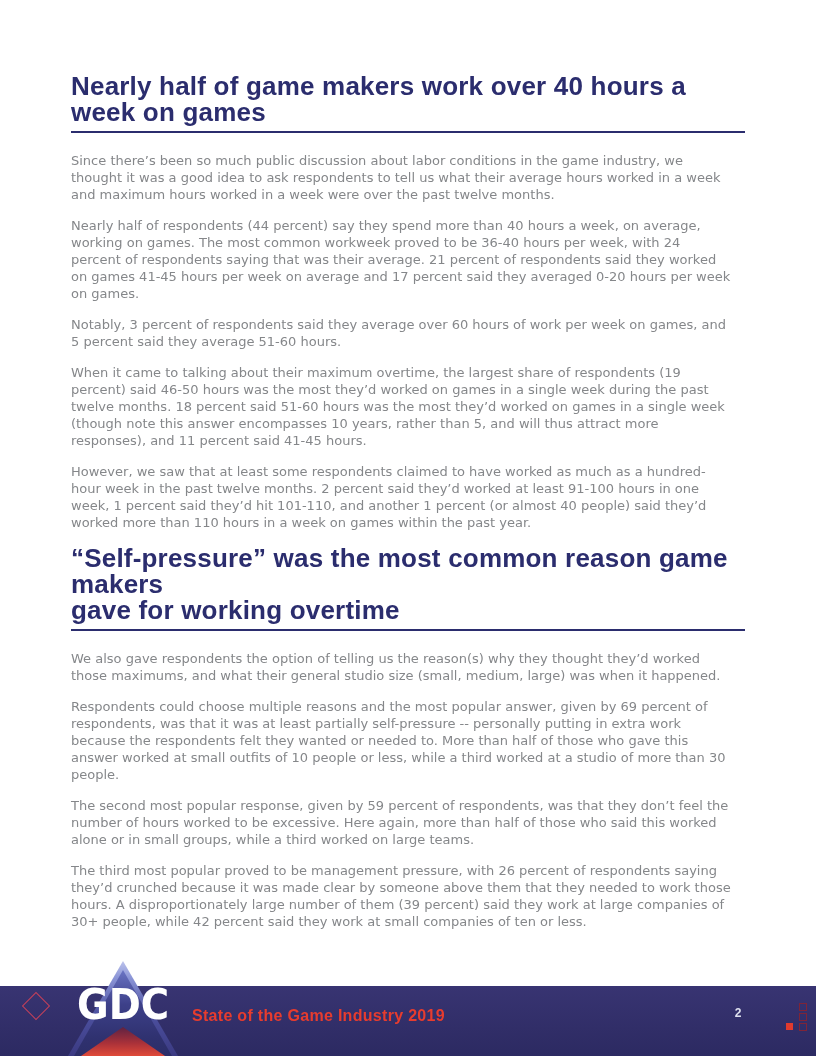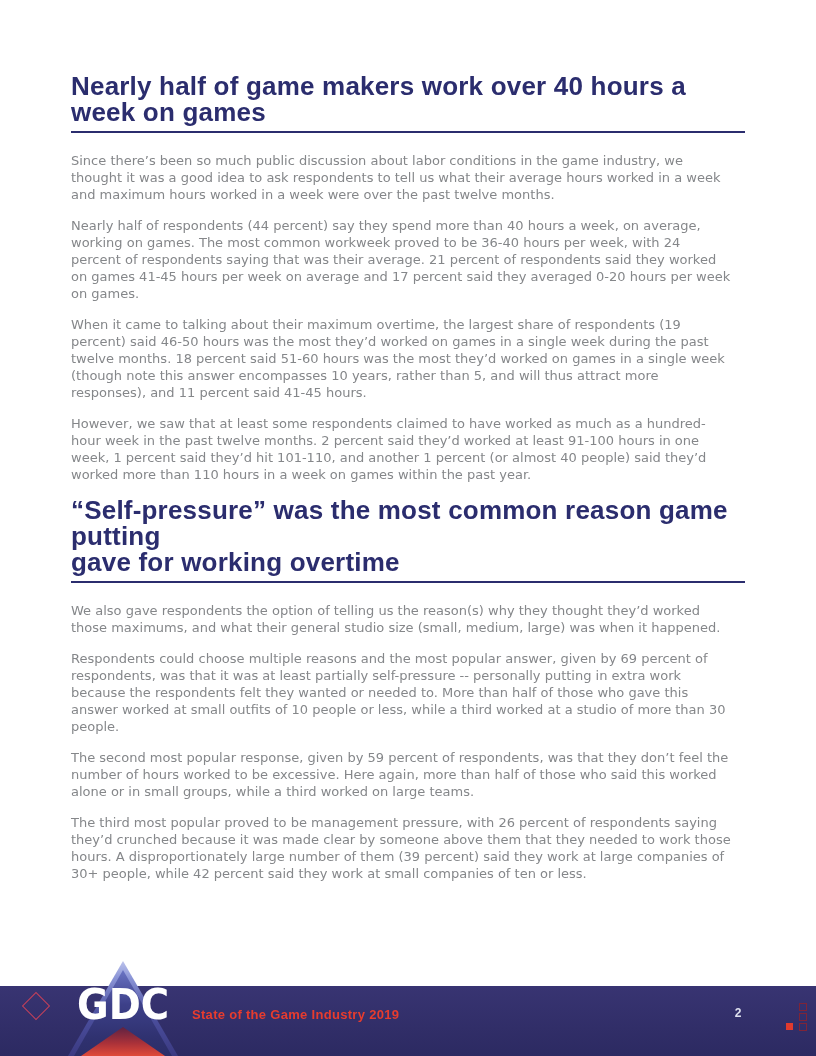--- a/index.html
+++ b/index.html
@@ -80,21 +80,21 @@
     left:26px;top:996px;
     width:18px;height:18px;
     border:1.5px solid #c5405a;
     transform:rotate(45deg);
   }
   .report-title{
     position:absolute;
     left:192px;top:1007px;
     font-family:"Liberation Sans", sans-serif;
     font-weight:bold;
-    font-size:13px;
+    font-size:16px;
     letter-spacing:0.3px;
     color:#e73c2e;
   }
   .page-number{
     position:absolute;
     left:728px;top:1006px;
     width:20px;
     text-align:center;
     font-family:"Liberation Sans", sans-serif;
     font-weight:bold;
@@ -112,26 +112,27 @@
 </head>
 <body>
 
 <div class="content">
 
   <div class="section">
     <h1 class="section-heading">Nearly half of game makers work over 40 hours a week on games</h1>
     <hr class="heading-rule">
     <p class="body-para">Since there’s been so much public discussion about labor conditions in the game industry, we thought it was a good idea to ask respondents to tell us what their average hours worked in a week and maximum hours worked in a week were over the past twelve months.</p>
     <p class="body-para">Nearly half of respondents (44 percent) say they spend more than 40 hours a week, on average, working on games. The most common workweek proved to be 36-40 hours per week, with 24 percent of respondents saying that was their average. 21 percent of respondents said they worked on games 41-45 hours per week on average and 17 percent said they averaged 0-20 hours per week on games.</p>
+    <p class="body-para">Notably, 3 percent of respondents said they average over 60 hours of work per week on games, and 5 percent said they average 51-60 hours.</p>
     <p class="body-para">When it came to talking about their maximum overtime, the largest share of respondents (19 percent) said 46-50 hours was the most they’d worked on games in a single week during the past twelve months. 18 percent said 51-60 hours was the most they’d worked on games in a single week (though note this answer encompasses 10 years, rather than 5, and will thus attract more responses), and 11 percent said 41-45 hours.</p>
     <p class="body-para">However, we saw that at least some respondents claimed to have worked as much as a hundred-hour week in the past twelve months. 2 percent said they’d worked at least 91-100 hours in one week, 1 percent said they’d hit 101-110, and another 1 percent (or almost 40 people) said they’d worked more than 110 hours in a week on games within the past year.</p>
   </div>
 
   <div class="section">
-    <h1 class="section-heading">“Self-pressure” was the most common reason game putting
+    <h1 class="section-heading">“Self-pressure” was the most common reason game makers
 gave for working overtime</h1>
     <hr class="heading-rule">
     <p class="body-para">We also gave respondents the option of telling us the reason(s) why they thought they’d worked those maximums, and what their general studio size (small, medium, large) was when it happened.</p>
     <p class="body-para">Respondents could choose multiple reasons and the most popular answer, given by 69 percent of respondents, was that it was at least partially self-pressure -- personally putting in extra work because the respondents felt they wanted or needed to. More than half of those who gave this answer worked at small outfits of 10 people or less, while a third worked at a studio of more than 30 people.</p>
     <p class="body-para">The second most popular response, given by 59 percent of respondents, was that they don’t feel the number of hours worked to be excessive. Here again, more than half of those who said this worked alone or in small groups, while a third worked on large teams.</p>
     <p class="body-para">The third most popular proved to be management pressure, with 26 percent of respondents saying they’d crunched because it was made clear by someone above them that they needed to work those hours. A disproportionately large number of them (39 percent) said they work at large companies of 30+ people, while 42 percent said they work at small companies of ten or less.</p>
   </div>
 
 </div>
 

